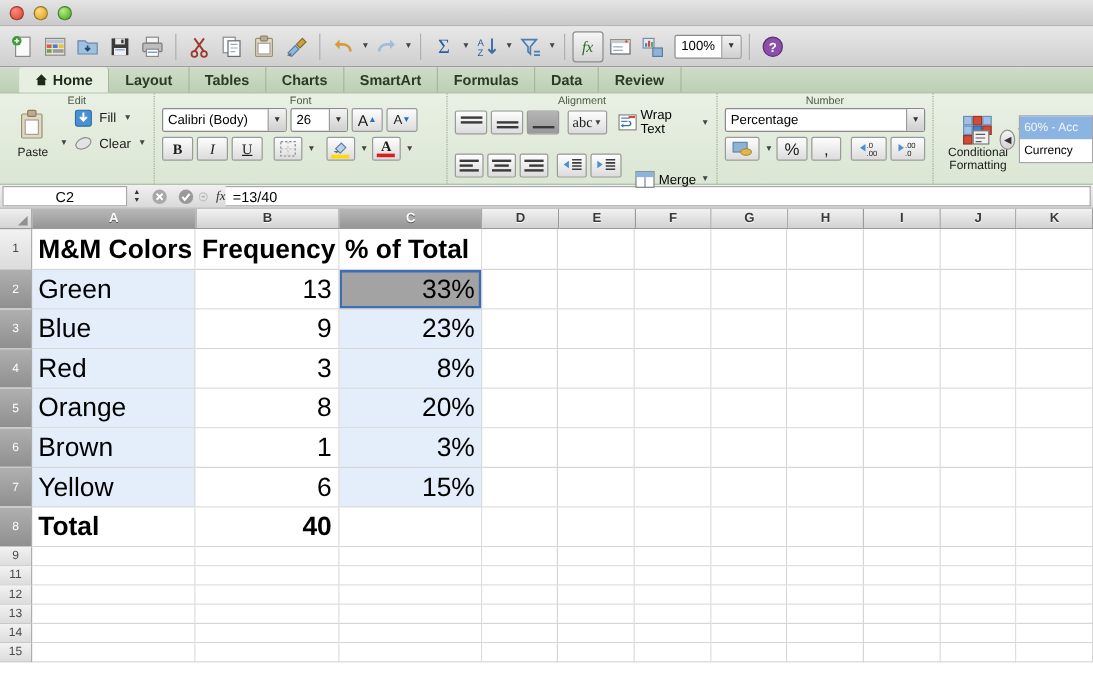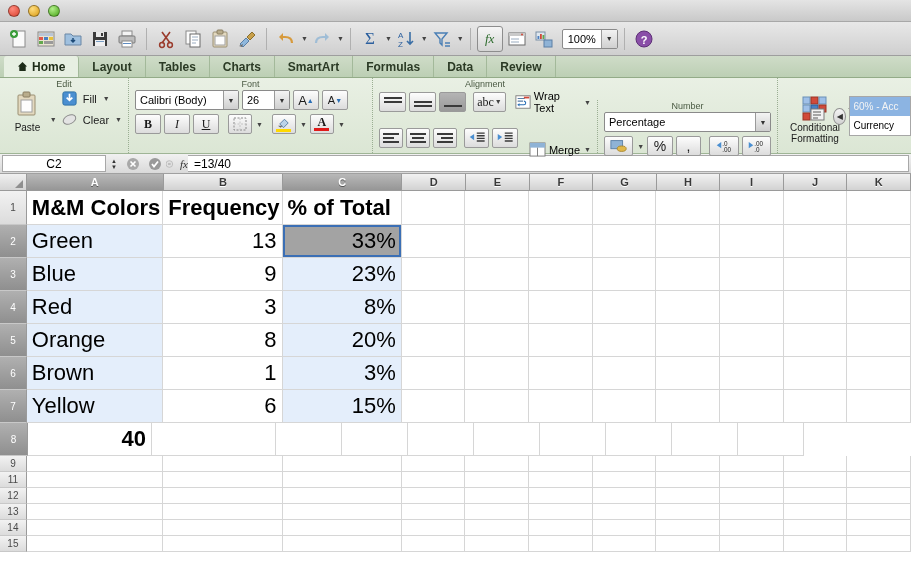--- a/index.html
+++ b/index.html
@@ -46,21 +46,21 @@
   .zoombox .zd {
     width: 16px; height: 18px; border-left: 1px solid #9a9a9a;
     background: linear-gradient(to bottom,#f2f2f2,#d0d0d0);
     display:flex; align-items:center; justify-content:center; font-size:7px; color:#333;
   }
 
   
   .tabs {
     height: 22px; display: flex; align-items: flex-start;
     background: linear-gradient(to bottom,#cfdcc8,#bccfb4);
-    border-bottom: 1px solid #93ab88; padding-left: 4px;
+    border-bottom: 1px solid #93ab88; padding-left: 16px;
   }
   .tab {
     height: 21px; padding: 0 13px; display: flex; align-items: center; gap: 4px;
     font-size: 12px; font-weight: bold; color: #2b3a25;
     border-right: 1px solid #a3b99a;
   }
   .tab.active { background: #e7efe2; color: #1d2b18; border-radius: 3px 3px 0 0; }
 
   
   .ribbon {
@@ -522,21 +522,21 @@
                 <rect x="1" y="1" width="16" height="5" fill="#8fb3d6"></rect>
                 <path d="M9 6v9" stroke="#7a7a7a"></path>
               </svg>
             <span style="font-size:11px;">Merge</span>
             <span class="caret">▼</span>
           </div>
         </div>
       </div>
     </div>
 
-    <div class="rgroup" style="width:180px;margin-top:22px;">
+    <div class="rgroup" style="width:180px;">
       <span class="glabel">Number</span>
       <div class="rcol" style="width:100%;">
         <div class="rrow">
           <div class="combo" style="width:184px;">
             <span class="cval">Percentage</span>
             <span class="cdd">▼</span>
           </div>
         </div>
         <div class="rrow">
           <div class="fbtn" style="width:30px;">
@@ -738,20 +738,21 @@
           <div class="cell" style="width: 66px; height: 33px;"></div>
           <div class="cell" style="width: 66px; height: 33px;"></div>
           <div class="cell" style="width: 66px; height: 33px;"></div>
           <div class="cell" style="width: 66px; height: 33px;"></div>
           <div class="cell" style="width: 66px; height: 33px;"></div>
           <div class="cell" style="width: 66px; height: 33px;"></div>
           <div class="cell" style="width: 66px; height: 33px;"></div>
         </div>
         <div class="rowwrap">
           <div class="rh sel" style="height: 33px;">8</div>
+          <div class="cell bold" style="width: 142px; height: 33px;">Total</div>
           <div class="cell right bold" style="width: 124px; height: 33px;">40</div>
           <div class="cell" style="width: 124px; height: 33px;"></div>
           <div class="cell" style="width: 66px; height: 33px;"></div>
           <div class="cell" style="width: 66px; height: 33px;"></div>
           <div class="cell" style="width: 66px; height: 33px;"></div>
           <div class="cell" style="width: 66px; height: 33px;"></div>
           <div class="cell" style="width: 66px; height: 33px;"></div>
           <div class="cell" style="width: 66px; height: 33px;"></div>
           <div class="cell" style="width: 66px; height: 33px;"></div>
           <div class="cell" style="width: 66px; height: 33px;"></div>

